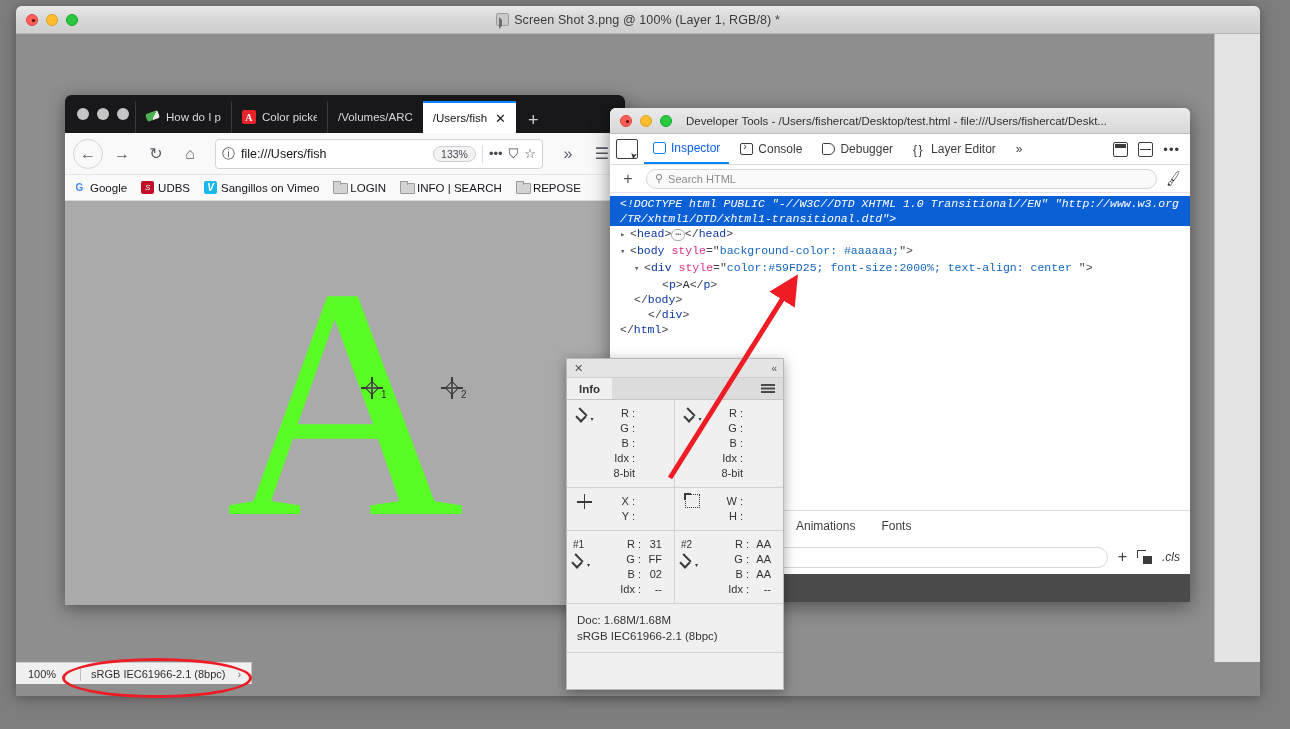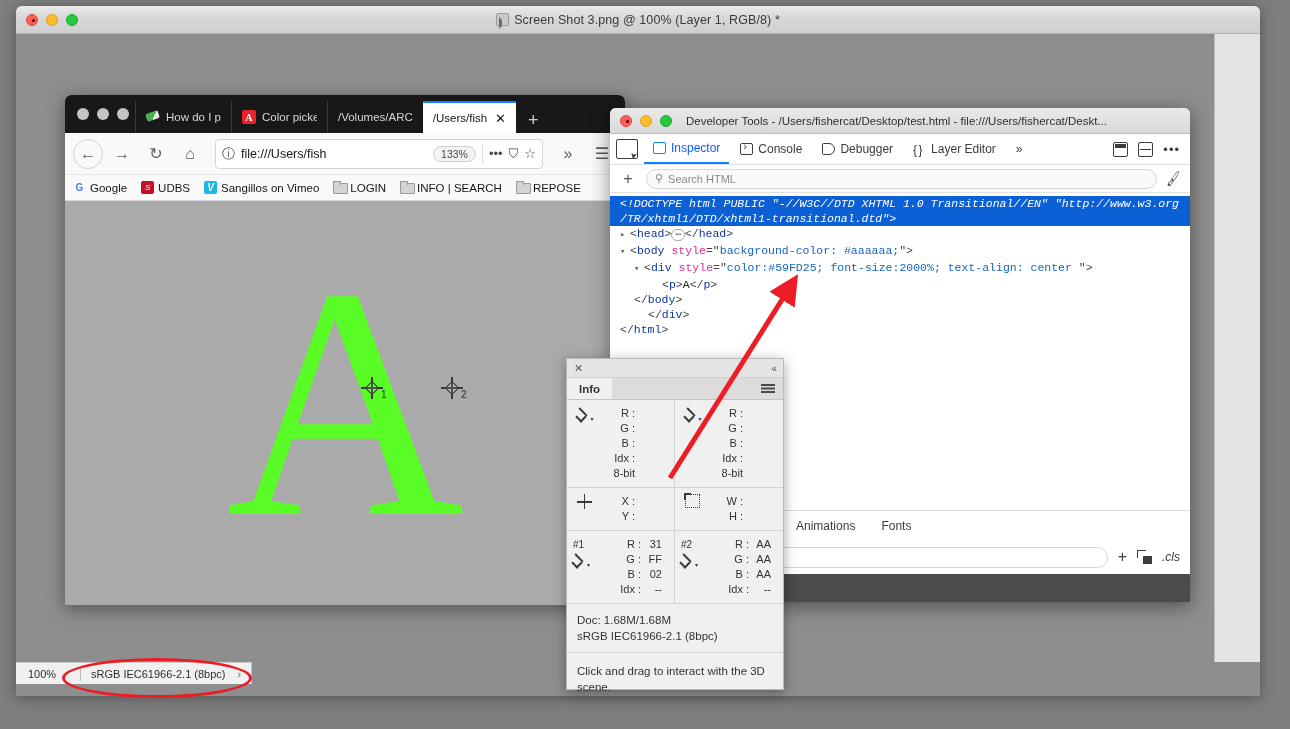--- a/index.html
+++ b/index.html
@@ -645,21 +645,20 @@
         <span>--</span>
       </span>
     </div>
   </div>
 
   <div id="info-doc">
     <span>Doc: 1.68M/1.68M</span><br>
     <span>sRGB IEC61966-2.1 (8bpc)</span>
   </div>
 
-  <div id="info-hint">Click and drag to interact with the 3D scene.</div>
 </div>
 
 <svg id="red-arrow" viewBox="0 0 1290 729">
   <defs>
     <marker id="ah" markerWidth="6" markerHeight="6" refX="3" refY="3" orient="auto">
       <path d="M0,0 L6,3 L0,6 z" fill="#ee1c25"></path>
     </marker>
   </defs>
   <line x1="670" y1="478" x2="790" y2="287" stroke="#ee1c25" stroke-width="5" marker-end="url(#ah)"></line>
 </svg>

